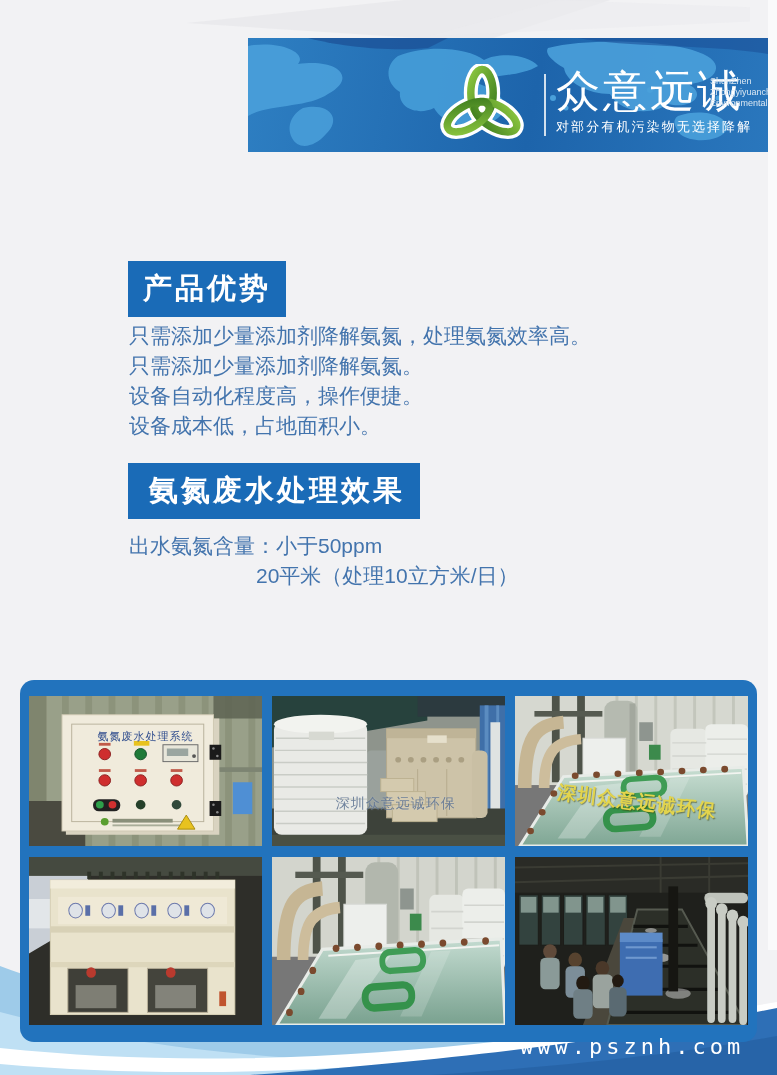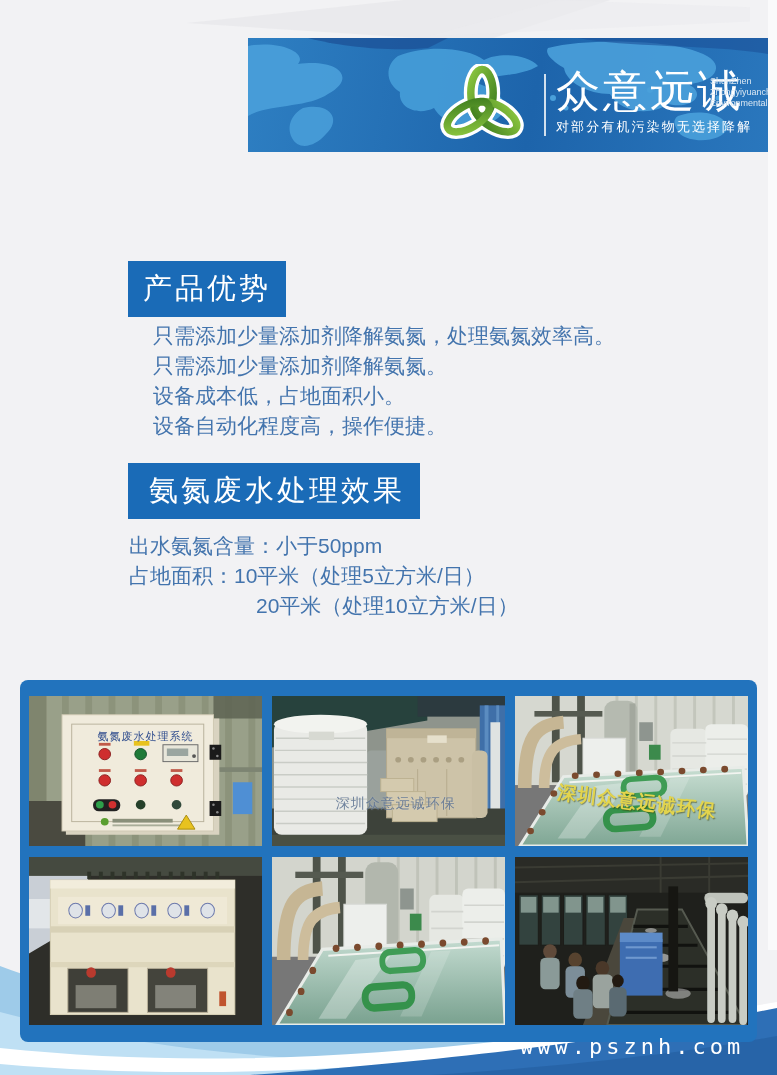--- a/index.html
+++ b/index.html
@@ -16,32 +16,32 @@
   .header{position:absolute;left:248px;top:38px;width:520px;height:114px;overflow:hidden;
           background:linear-gradient(100deg,#2e7fc2 0%,#1d64ab 55%,#2a77bd 100%);z-index:1;}
   .header svg.map{position:absolute;left:0;top:0;width:100%;height:100%;}
   .logo{position:absolute;left:186px;top:26px;width:96px;height:84px;}
   .brand-divider{position:absolute;left:296px;top:36px;width:2px;height:62px;background:rgba(255,255,255,.8);}
   .brand-cn{position:absolute;left:308px;top:24px;font-size:44px;color:#ffffff;letter-spacing:3px;white-space:nowrap;}
   .brand-en{position:absolute;left:462px;top:38px;font-size:9px;line-height:11px;color:#d9e7f3;white-space:nowrap;}
   .company{position:absolute;left:308px;top:80px;font-size:13px;letter-spacing:2.1px;color:#ffffff;white-space:nowrap;}
 
   
-  .badge{position:absolute;left:128px;background:#1a6bb7;color:#fff;font-weight:normal;
+  .badge{position:absolute;left:128px;background:#1a6bb7;color:#fff;font-weight:bold;
          font-size:29px;letter-spacing:3px;padding:8px 15px;white-space:nowrap;z-index:1;text-align:right;}
   .badge.b1{top:261px;}
   .badge.b2{top:463px;padding-left:21px;}
   .blocktext{position:absolute;left:129px;font-size:21px;line-height:30px;color:#4374ad;z-index:1;}
-  .blocktext.t1{top:321px;margin-left:24px;}
+  .blocktext.t1{top:321px;}
   .blocktext.t2{top:531px;}
   .blocktext .indent{padding-left:127px;text-align:right;}
 
   
   .gallery{position:absolute;left:20px;top:680px;width:737px;height:362px;background:#2273bd;
-           border-radius:8px;box-sizing:border-box;padding:16px 9px 12px 9px;display:grid;
+           border-radius:14px;box-sizing:border-box;padding:16px 9px 12px 9px;display:grid;
            grid-template-columns:repeat(3,1fr);grid-template-rows:150px 168px;gap:11px 10px;z-index:3;}
   .photo{position:relative;overflow:hidden;background:#777;}
   .photo svg{position:absolute;left:0;top:0;width:100%;height:100%;}
   .wm{position:absolute;white-space:nowrap;pointer-events:none;}
   .wm-gray{left:50%;top:66%;transform:translateX(-44%);font-size:14px;letter-spacing:1px;
            color:rgba(96,118,148,.9);text-shadow:0 0 2px rgba(255,255,255,.25);}
   .wm-yellow{left:18%;top:62%;transform:rotate(7deg);font-size:19px;font-weight:bold;letter-spacing:1px;
              color:#e3d44c;text-shadow:1px 1px 1px rgba(60,60,0,.5);}
   .panel-title{position:absolute;left:50%;top:22%;transform:translateX(-50%);font-size:11px;
                letter-spacing:1px;color:#33508f;white-space:nowrap;}
@@ -102,28 +102,27 @@
       <div>Zhongyiyuancheng</div>
       <div>EnvironmentalProtection</div>
     </div>
     <div class="company">对部分有机污染物无选择降解</div>
   </div>
 
   <div class="badge b1">产品优势</div>
   <div class="blocktext t1">
     <div>只需添加少量添加剂降解氨氮，处理氨氮效率高。</div>
     <div>只需添加少量添加剂降解氨氮。</div>
+    <div>设备自动化程度高，操作便捷。</div>
     <div>设备成本低，占地面积小。</div>
-    <div>设备自动化程度高，操作便捷。</div>
   </div>
 
   <div class="badge b2">氨氮废水处理效果</div>
   <div class="blocktext t2">
     <div>出水氨氮含量：小于50ppm</div>
-    <div>占地面积：10平米（处理5立方米/日）</div>
     <div class="indent">20平米（处理10立方米/日）</div>
   </div>
 
   <svg class="waves" viewBox="0 0 777 123" preserveAspectRatio="none">
     <rect x="0" y="70" width="777" height="53" fill="#dfeef9"></rect>
     <path d="M0 14 C150 70 340 98 777 64 L777 123 L0 123 Z" fill="#9ecbe9"></path>
     <path d="M0 60 C120 92 260 110 430 110 L430 123 L0 123 Z" fill="#bfe0f4"></path>
     <path d="M0 96 C230 120 470 102 777 50 L777 66 C470 114 230 132 0 112 Z" fill="#ffffff"></path>
     <path d="M250 123 C480 106 640 84 777 56 L777 123 Z" fill="#2e6fb6"></path>
     <path d="M430 123 C600 112 700 98 777 84 L777 123 Z" fill="#235e9f" opacity=".6"></path>

